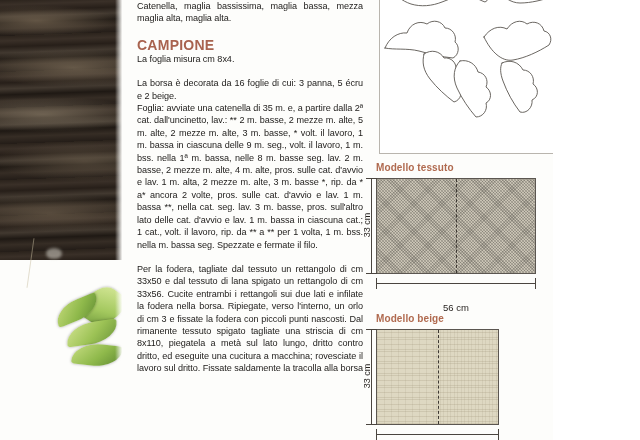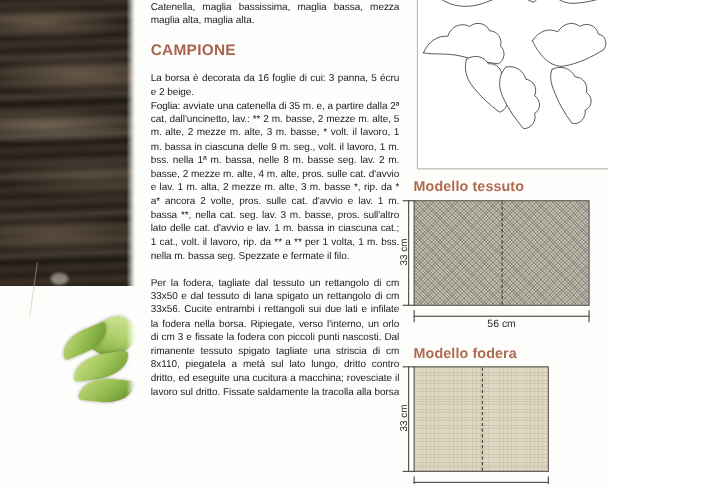--- a/index.html
+++ b/index.html
@@ -143,21 +143,21 @@
   .gap-big { height: 12px; }
   .inline-lead { font-weight: normal; color: #141210; }
 
   
   .diagram-col {
     position: absolute;
     left: 376px; top: 0;
     width: 238px; height: 440px;
   }
   .diagram-title {
-    font-size: 13px;
+    font-size: 10px;
     font-weight: bold;
     color: #b06a4f;
     letter-spacing: 0.1px;
     margin: 0 0 5px 0;
   }
 
   
   .leaf-sheet {
     position: absolute;
     left: 3px; top: -44px;
@@ -243,21 +243,21 @@
     width: 100%; height: 0;
     border-top: 1px solid #4a453f;
   }
   .dim-h .cap-l, .dim-h .cap-r {
     position: absolute; top: 4px; width: 0; height: 11px;
     border-left: 1px solid #4a453f;
   }
   .dim-h .cap-l { left: 0; }
   .dim-h .cap-r { right: 0; }
   .dim-h .label {
-    position: absolute; left: 0; top: 11px;
+    position: absolute; left: 0; top: 28px;
     width: 100%; text-align: center;
     font-size: 9.5px; color: #231f1c;
   }
 </style>
 </head>
 <body>
 
 <div id="page">
 
   <div class="photo-left">
@@ -271,20 +271,21 @@
     <div class="leaf-c"></div>
     <div class="edge-fade"></div>
   </div>
 
   <div class="text-col">
 
     <p class="body-p">Catenella, maglia bassissima, maglia bassa, mezza maglia alta, maglia alta.</p>
 
     <div class="gap-big"></div>
     <h3 class="section-head">CAMPIONE</h3>
+    <p class="body-p">La foglia misura cm 8x4.</p>
 
     <div class="gap-big"></div>
     <p class="body-p">La borsa è decorata da 16 foglie di cui: 3 panna, 5 écru e 2 beige.</p>
     <p class="body-p"><span class="inline-lead">Foglia:</span> avviate una catenella di 35 m. e, a partire dalla 2ª cat. dall'uncinetto, lav.: ** 2 m. basse, 2 mezze m. alte, 5 m. alte, 2 mezze m. alte, 3 m. basse, * volt. il lavoro, 1 m. bassa in ciascuna delle 9 m. seg., volt. il lavoro, 1 m. bss. nella 1ª m. bassa, nelle 8 m. basse seg. lav. 2 m. basse, 2 mezze m. alte, 4 m. alte, pros. sulle cat. d'avvio e lav. 1 m. alta, 2 mezze m. alte, 3 m. basse *, rip. da * a* ancora 2 volte, pros. sulle cat. d'avvio e lav. 1 m. bassa **, nella cat. seg. lav. 3 m. basse, pros. sull'altro lato delle cat. d'avvio e lav. 1 m. bassa in ciascuna cat.; 1 cat., volt. il lavoro, rip. da ** a ** per 1 volta, 1 m. bss. nella m. bassa seg. Spezzate e fermate il filo.</p>
 
     <div class="gap-big"></div>
     <p class="body-p">Per la fodera, tagliate dal tessuto un rettangolo di cm 33x50 e dal tessuto di lana spigato un rettangolo di cm 33x56. Cucite entrambi i rettangoli sui due lati e infilate la fodera nella borsa. Ripiegate, verso l'interno, un orlo di cm 3 e fissate la fodera con piccoli punti nascosti. Dal rimanente tessuto spigato tagliate una striscia di cm 8x110, piegatela a metà sul lato lungo, dritto contro dritto, ed eseguite una cucitura a macchina; rovesciate il lavoro sul dritto. Fissate saldamente la tracolla alla borsa</p>
   </div>
 
   <div class="diagram-col">
@@ -343,21 +344,21 @@
         <div class="dim-h">
           <div class="cap-l"></div>
           <div class="line"></div>
           <div class="cap-r"></div>
           <div class="label">56 cm</div>
         </div>
       </div>
     </div>
 
     <div class="model-block model-fodera">
-      <div class="diagram-title">Modello fodera</div>
+      <div class="diagram-title">Modello beige</div>
       <div class="swatch-wrap">
         <div class="swatch fodera">
           <div class="fold-line"></div>
         </div>
         <div class="dim-v">
           <div class="cap-t"></div>
           <div class="line"></div>
           <div class="cap-b"></div>
           <div class="label">33 cm</div>
         </div>

